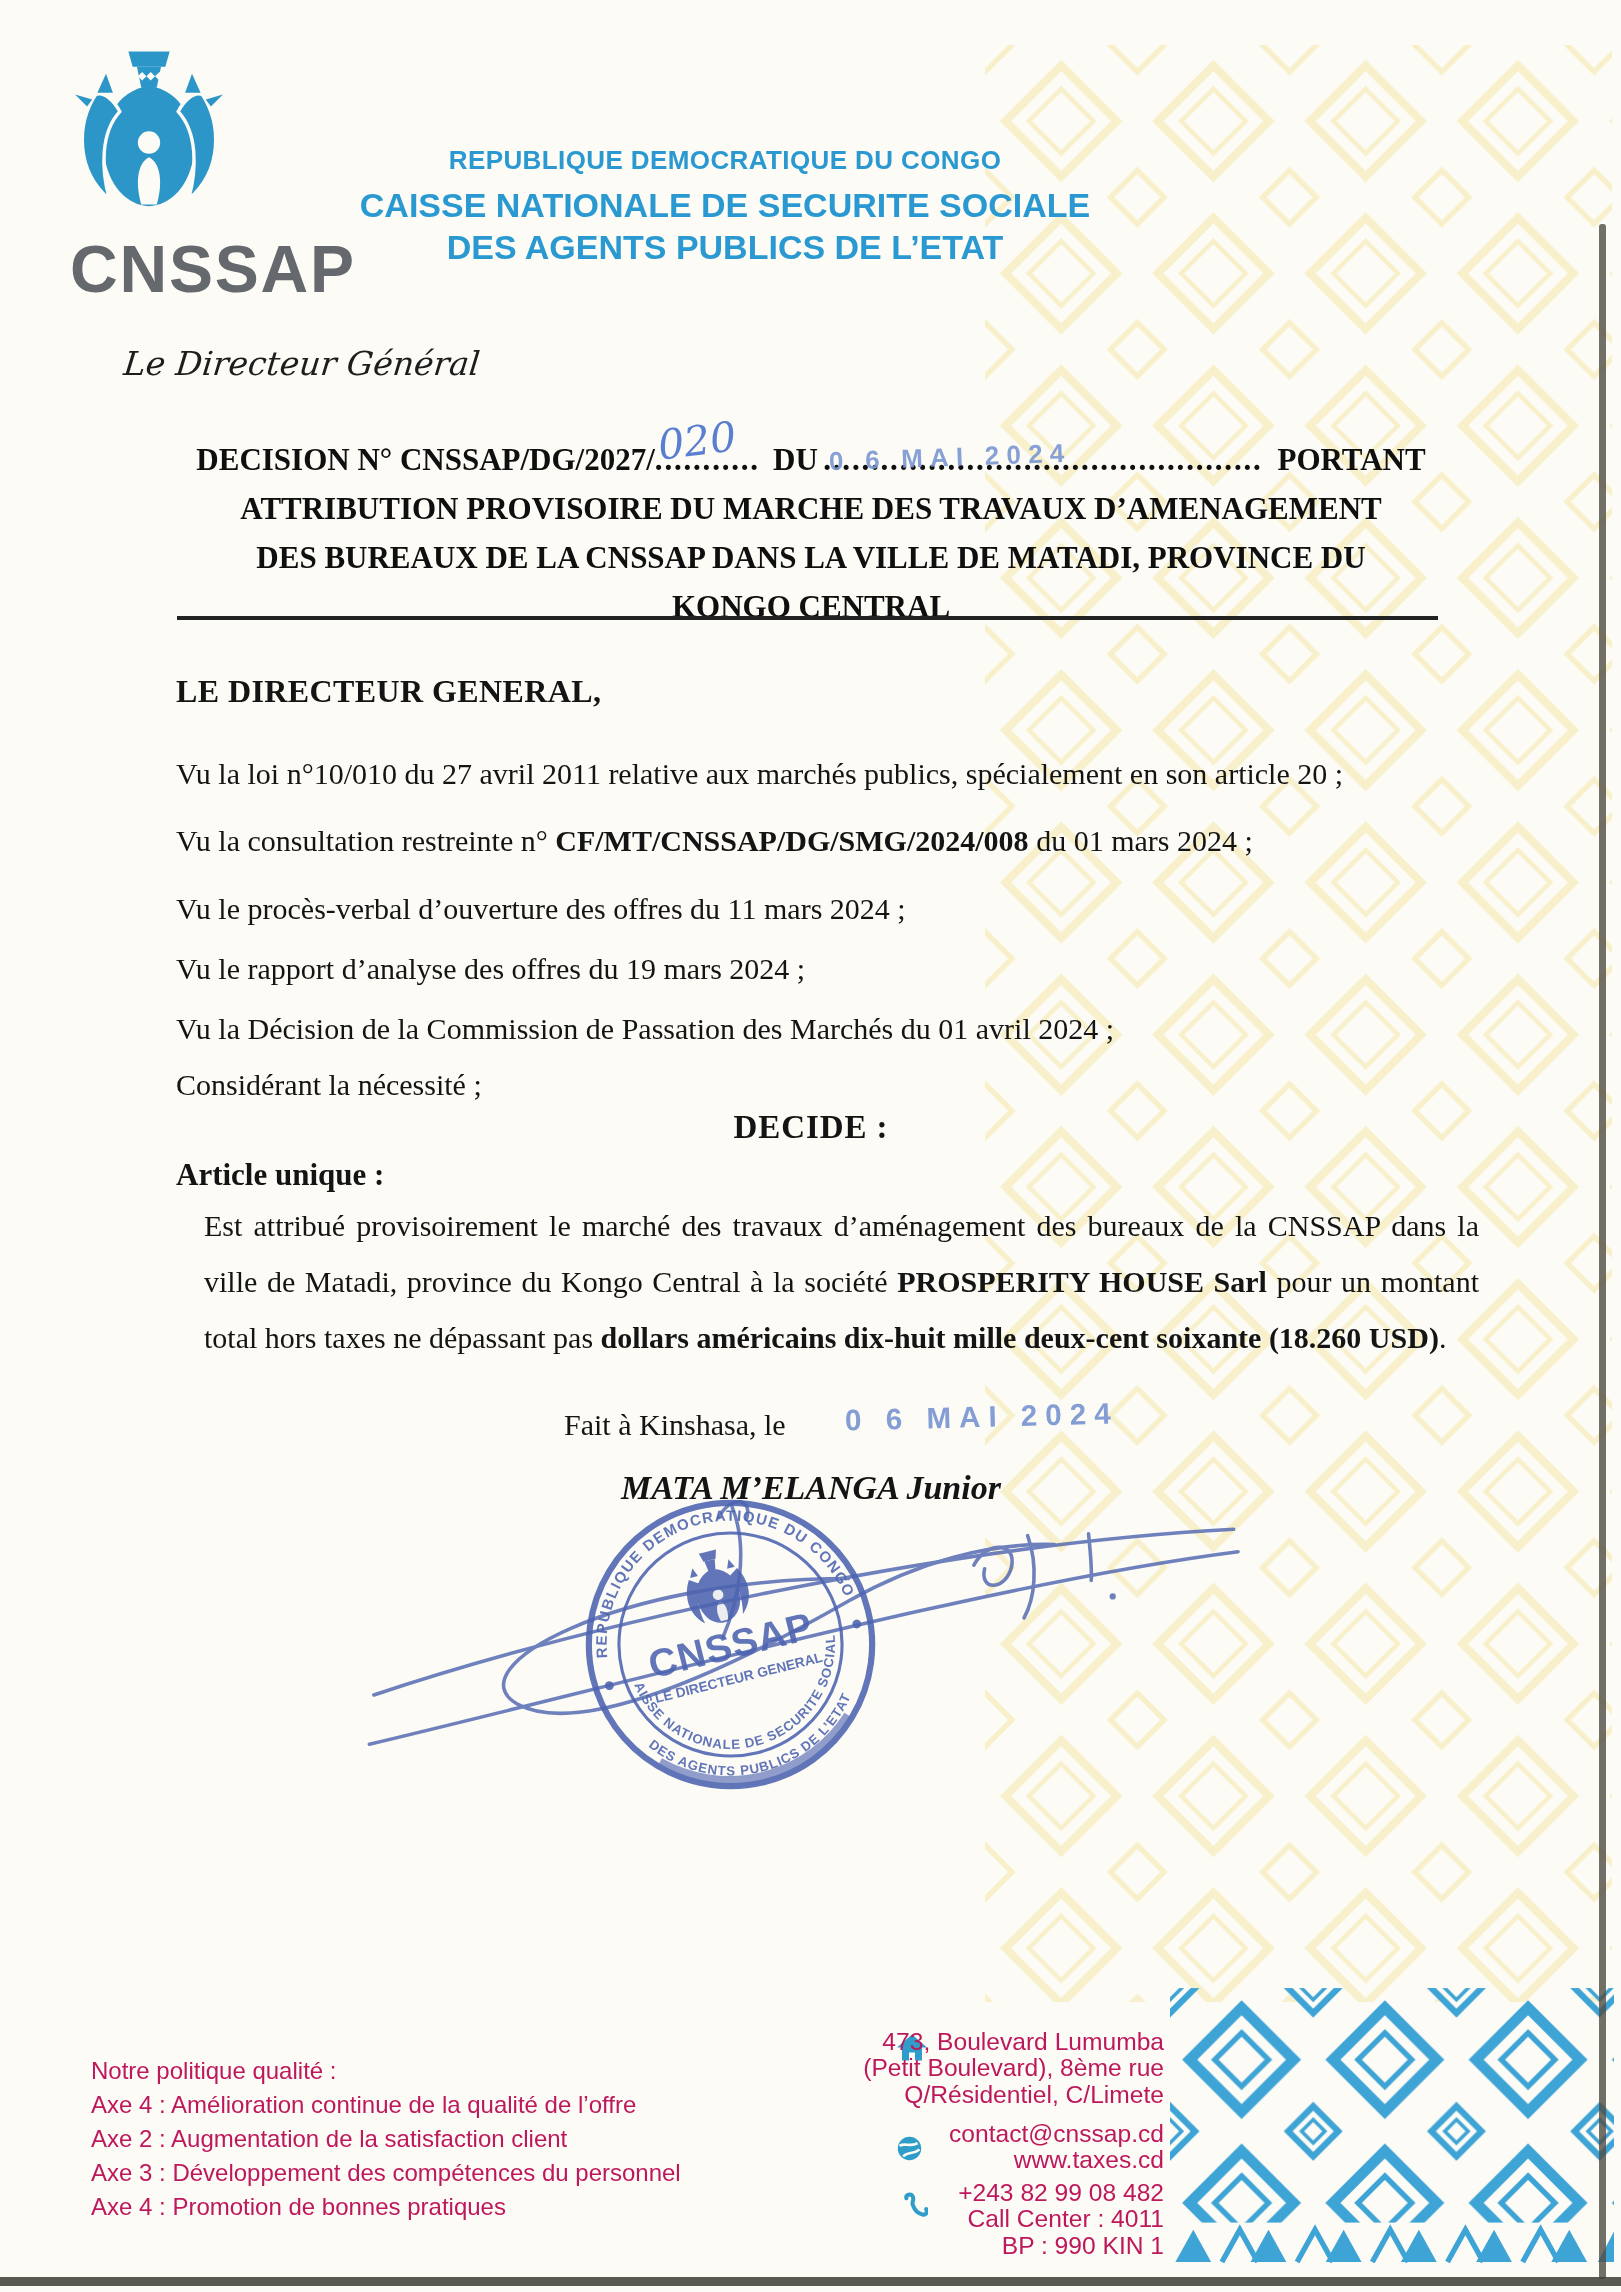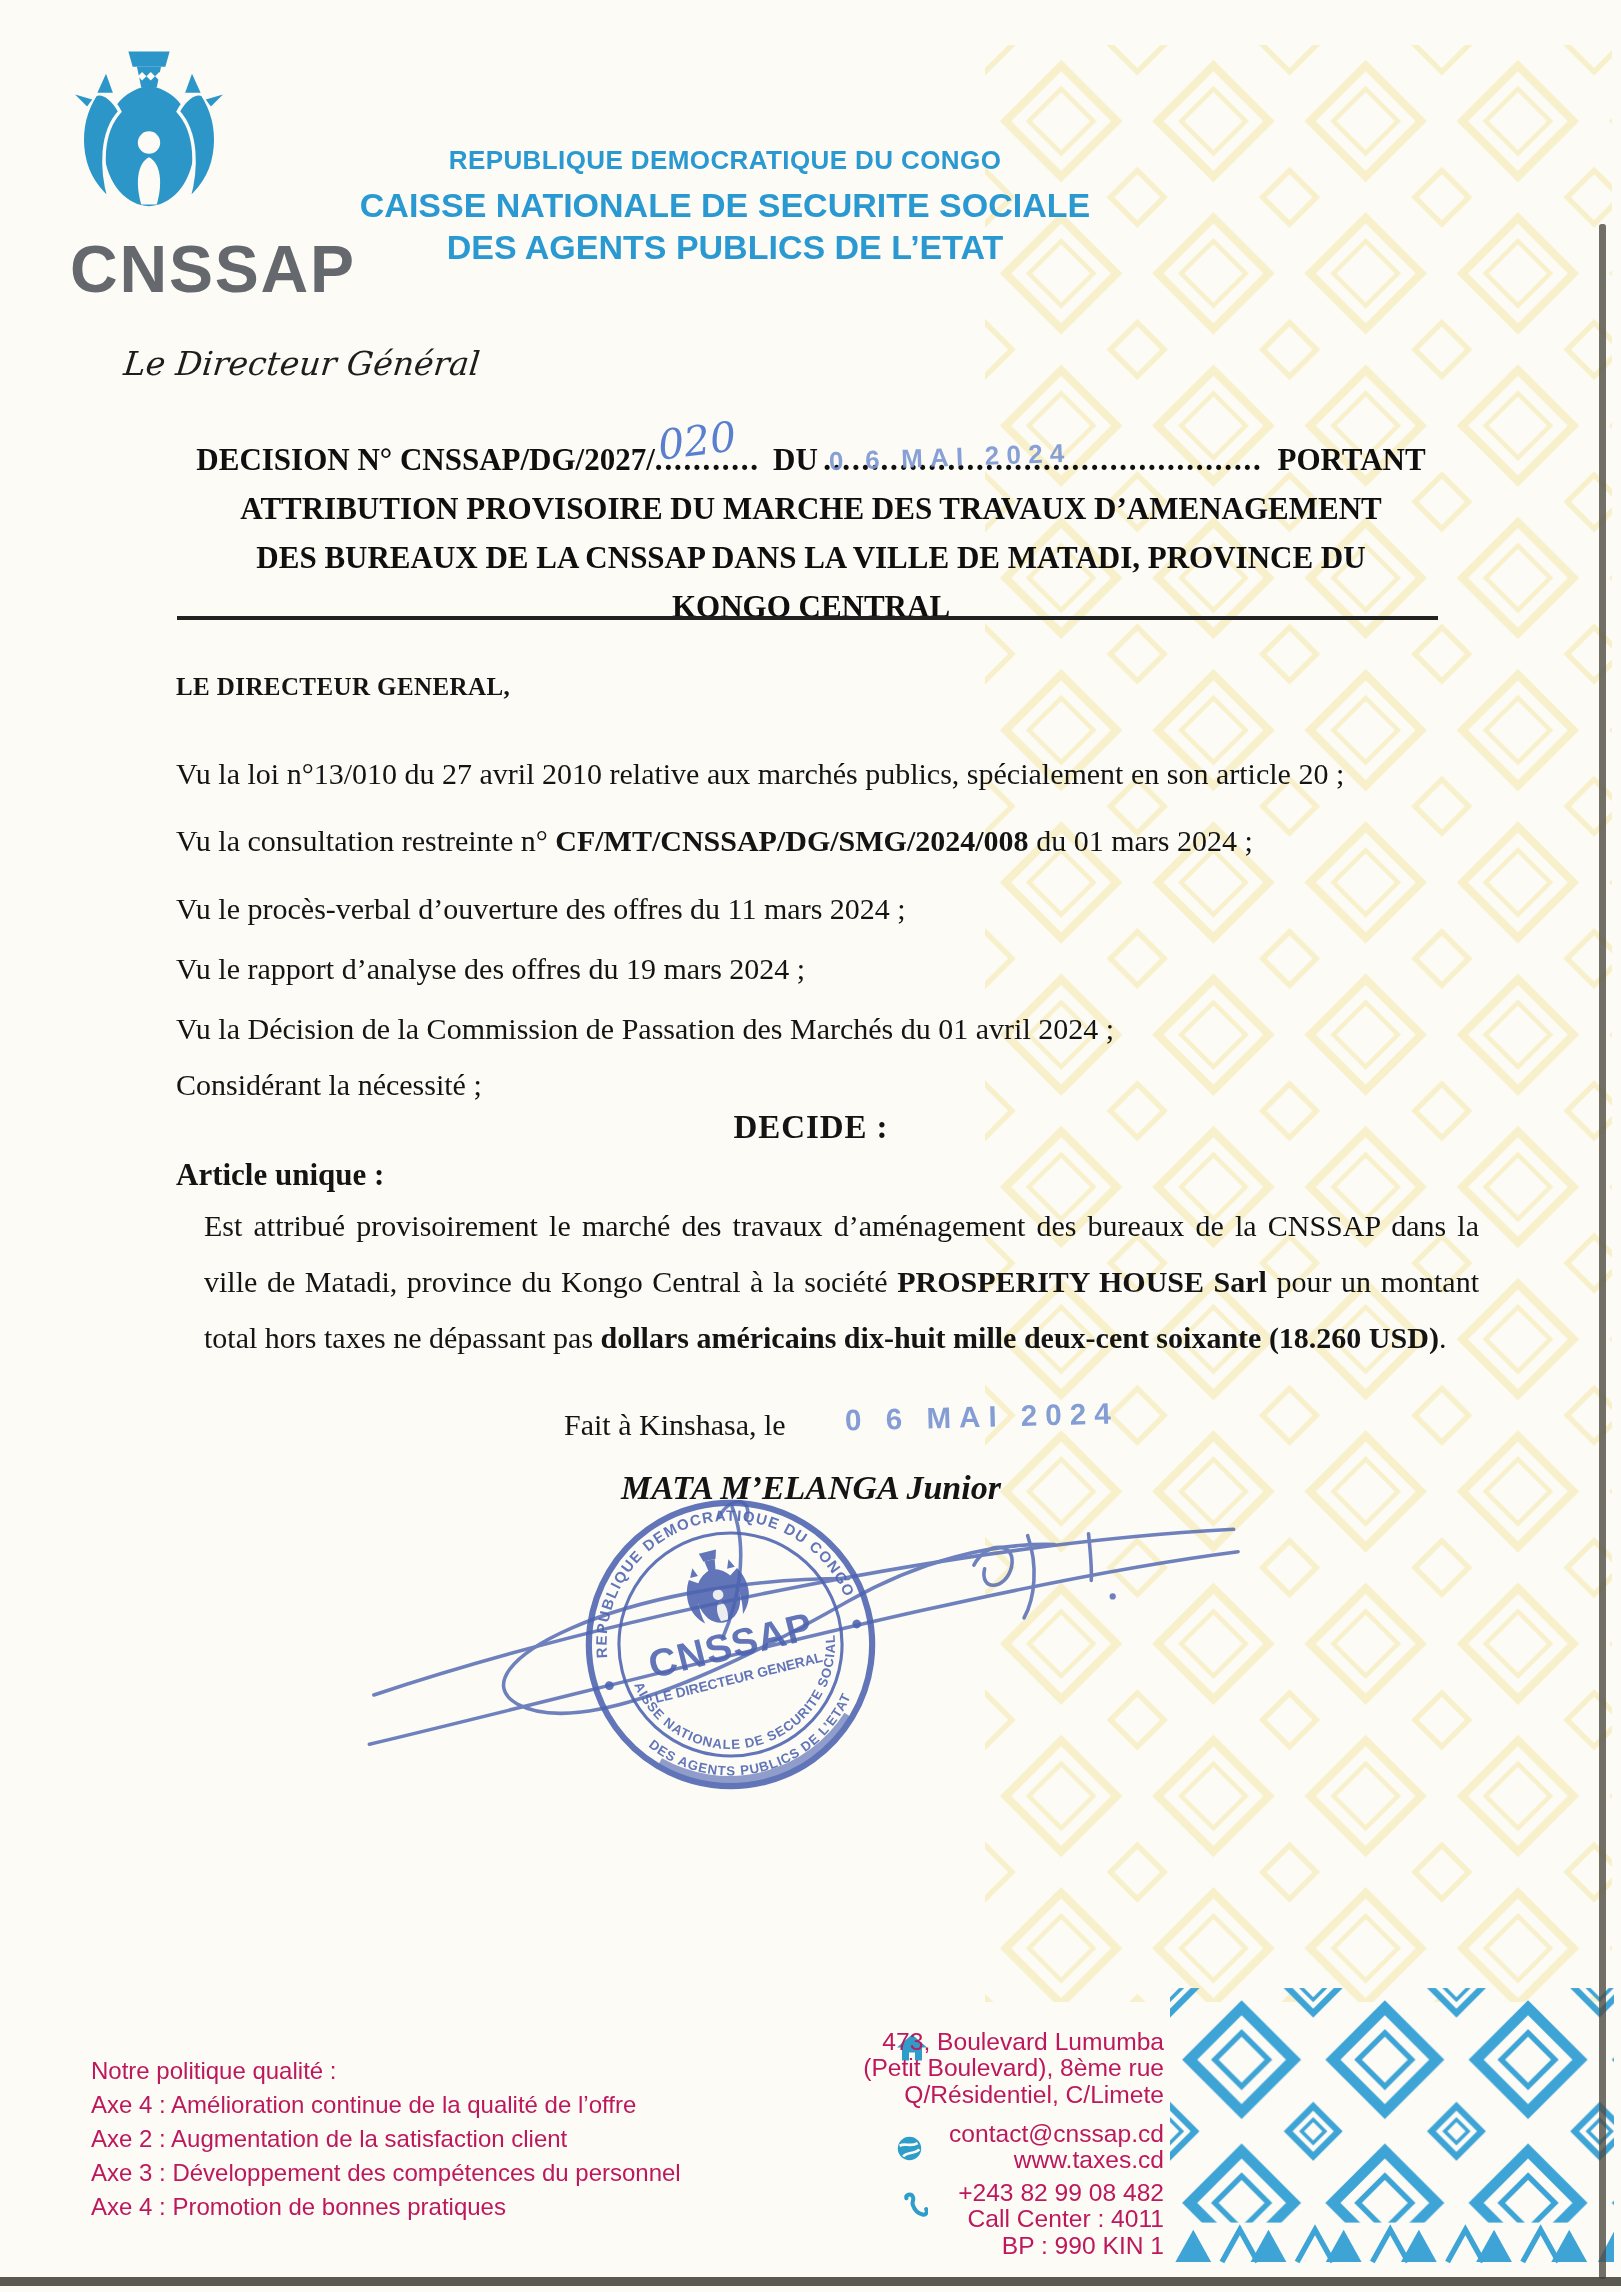--- a/index.html
+++ b/index.html
@@ -20,21 +20,21 @@
   .dots{letter-spacing:1.8px;font-weight:bold;}
   .hand-num{position:absolute;left:3.6px;top:-18px;font-family:"DejaVu Serif",serif;font-style:italic;
             font-size:41px;color:#5b7fd0;transform:rotate(-7deg);font-weight:normal;}
   .stamp-ink{font-family:"Liberation Sans",sans-serif;font-weight:bold;color:#7e99d4;
              letter-spacing:7.2px;white-space:nowrap;}
   .title .stamp-ink{position:absolute;left:5.4px;top:-1.8px;font-size:26px;transform:rotate(-2deg);opacity:.92;}
   .rule{background:#222;height:3.6px;}
   
   .b{font-size:30px;white-space:nowrap;}
   .bold{font-weight:bold;}
-  .salutation{font-weight:bold;font-size:25px;letter-spacing:0.4px;}
+  .salutation{font-weight:bold;font-size:32px;letter-spacing:0.4px;}
   .decide{width:1290px;text-align:center;font-weight:bold;font-size:33px;letter-spacing:0.9px;}
   .article{font-weight:bold;font-size:31px;}
   .para{width:1275px;font-size:30px;line-height:56px;text-align:justify;white-space:normal;margin-left:28px;}
   .fait{font-size:30px;}
   .signname{width:1290px;text-align:center;font-weight:bold;font-style:italic;font-size:34px;}
   .signoff-stamp{font-size:29.6px;letter-spacing:8px;transform:rotate(-1.5deg);opacity:.95;}
   
   .quality{font-family:"Liberation Sans",sans-serif;font-size:24px;line-height:34px;color:#be185d;}
   .contact{font-family:"Liberation Sans",sans-serif;color:#be185d;text-align:right;width:394px;}
   .contact div{line-height:26.4px;font-size:24.6px;}
@@ -100,21 +100,21 @@
       <span style="margin-left:7.2px;">PORTANT</span>
     </div>
     <div>ATTRIBUTION PROVISOIRE DU MARCHE DES TRAVAUX D’AMENAGEMENT</div>
     <div>DES BUREAUX DE LA CNSSAP DANS LA VILLE DE MATADI, PROVINCE DU</div>
     <div>KONGO CENTRAL</div>
   </div>
   <div class="abs rule" style="left:177px;top:616px;width:1261px;"></div>
 
   <div class="abs salutation" style="left:176px;top:673px;">LE DIRECTEUR GENERAL,</div>
 
-  <div class="abs b" style="left:176px;top:757px;">Vu la loi n°13/010 du 27 avril 2010 relative aux marchés publics, spécialement en son article 20 ;</div>
+  <div class="abs b" style="left:176px;top:757px;">Vu la loi n°10/010 du 27 avril 2011 relative aux marchés publics, spécialement en son article 20 ;</div>
   <div class="abs b" style="left:176px;top:824px;">
     <span>Vu la consultation restreinte n° </span><span class="bold">CF/MT/CNSSAP/DG/SMG/2024/008</span><span> du 01 mars 2024 ;</span>
   </div>
   <div class="abs b" style="left:176px;top:892px;">Vu le procès-verbal d’ouverture des offres du 11 mars 2024 ;</div>
   <div class="abs b" style="left:176px;top:952px;">Vu le rapport d’analyse des offres du 19 mars 2024 ;</div>
   <div class="abs b" style="left:176px;top:1012px;">Vu la Décision de la Commission de Passation des Marchés du 01 avril 2024 ;</div>
   <div class="abs b" style="left:176px;top:1068px;">Considérant la nécessité ;</div>
 
   <div class="abs decide" style="left:166px;top:1109px;">DECIDE :</div>
   <div class="abs article" style="left:176px;top:1157px;">Article unique :</div>

